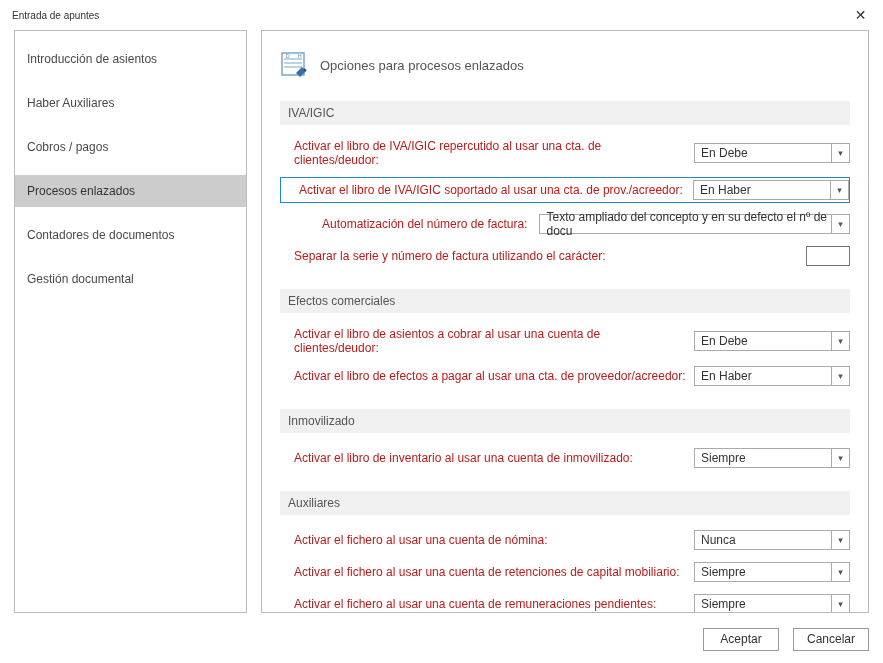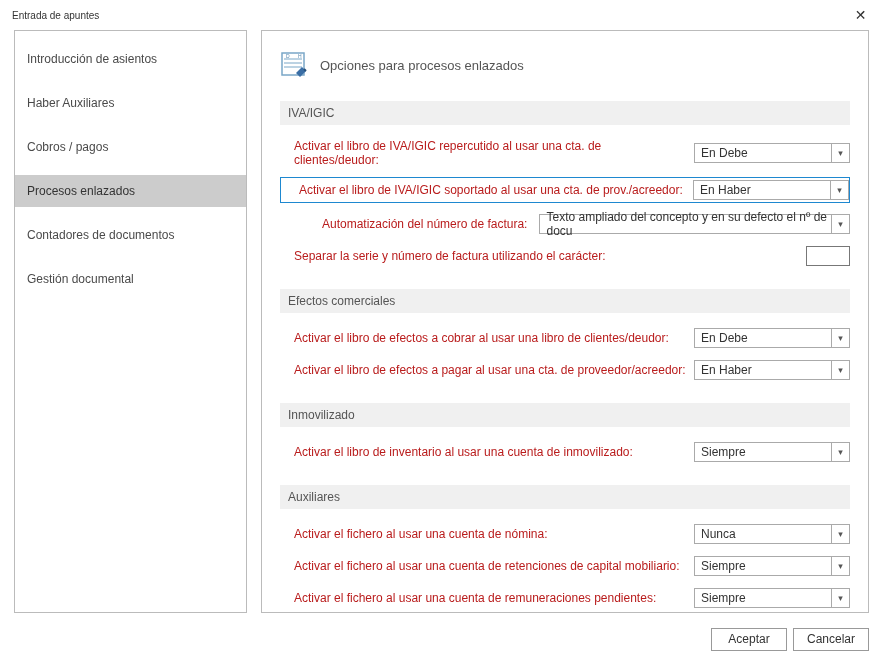--- a/index.html
+++ b/index.html
@@ -148,21 +148,21 @@
   .section-gap { height: 12px; }
   .footer {
     position: absolute;
     bottom: 0;
     left: 0;
     right: 0;
     height: 48px;
     display: flex;
     align-items: center;
     justify-content: flex-end;
-    gap: 6px;
+    gap: 14px;
     padding-right: 14px;
   }
   .btn {
     min-width: 76px;
     height: 23px;
     border: 1px solid #999;
     background: #fff;
     display: flex;
     align-items: center;
     justify-content: center;
@@ -244,21 +244,21 @@
     </div>
     <div class="row">
       <span class="label">Separar la serie y número de factura utilizando el carácter:</span>
       <input class="text-input" value="" style="">
     </div>
 
     <div class="section-gap"></div>
 
     <div class="section-title">Efectos comerciales</div>
     <div class="row">
-      <span class="label">Activar el libro de efectos a cobrar al usar una libro de clientes/deudor:</span>
+      <span class="label">Activar el libro de asientos a cobrar al usar una cuenta de clientes/deudor:</span>
       <div class="select">
         <span>En Debe</span>
         <span class="caret">▾</span>
       </div>
     </div>
     <div class="row">
       <span class="label">Activar el libro de efectos a pagar al usar una cta. de proveedor/acreedor:</span>
       <div class="select">
         <span>En Haber</span>
         <span class="caret">▾</span>

